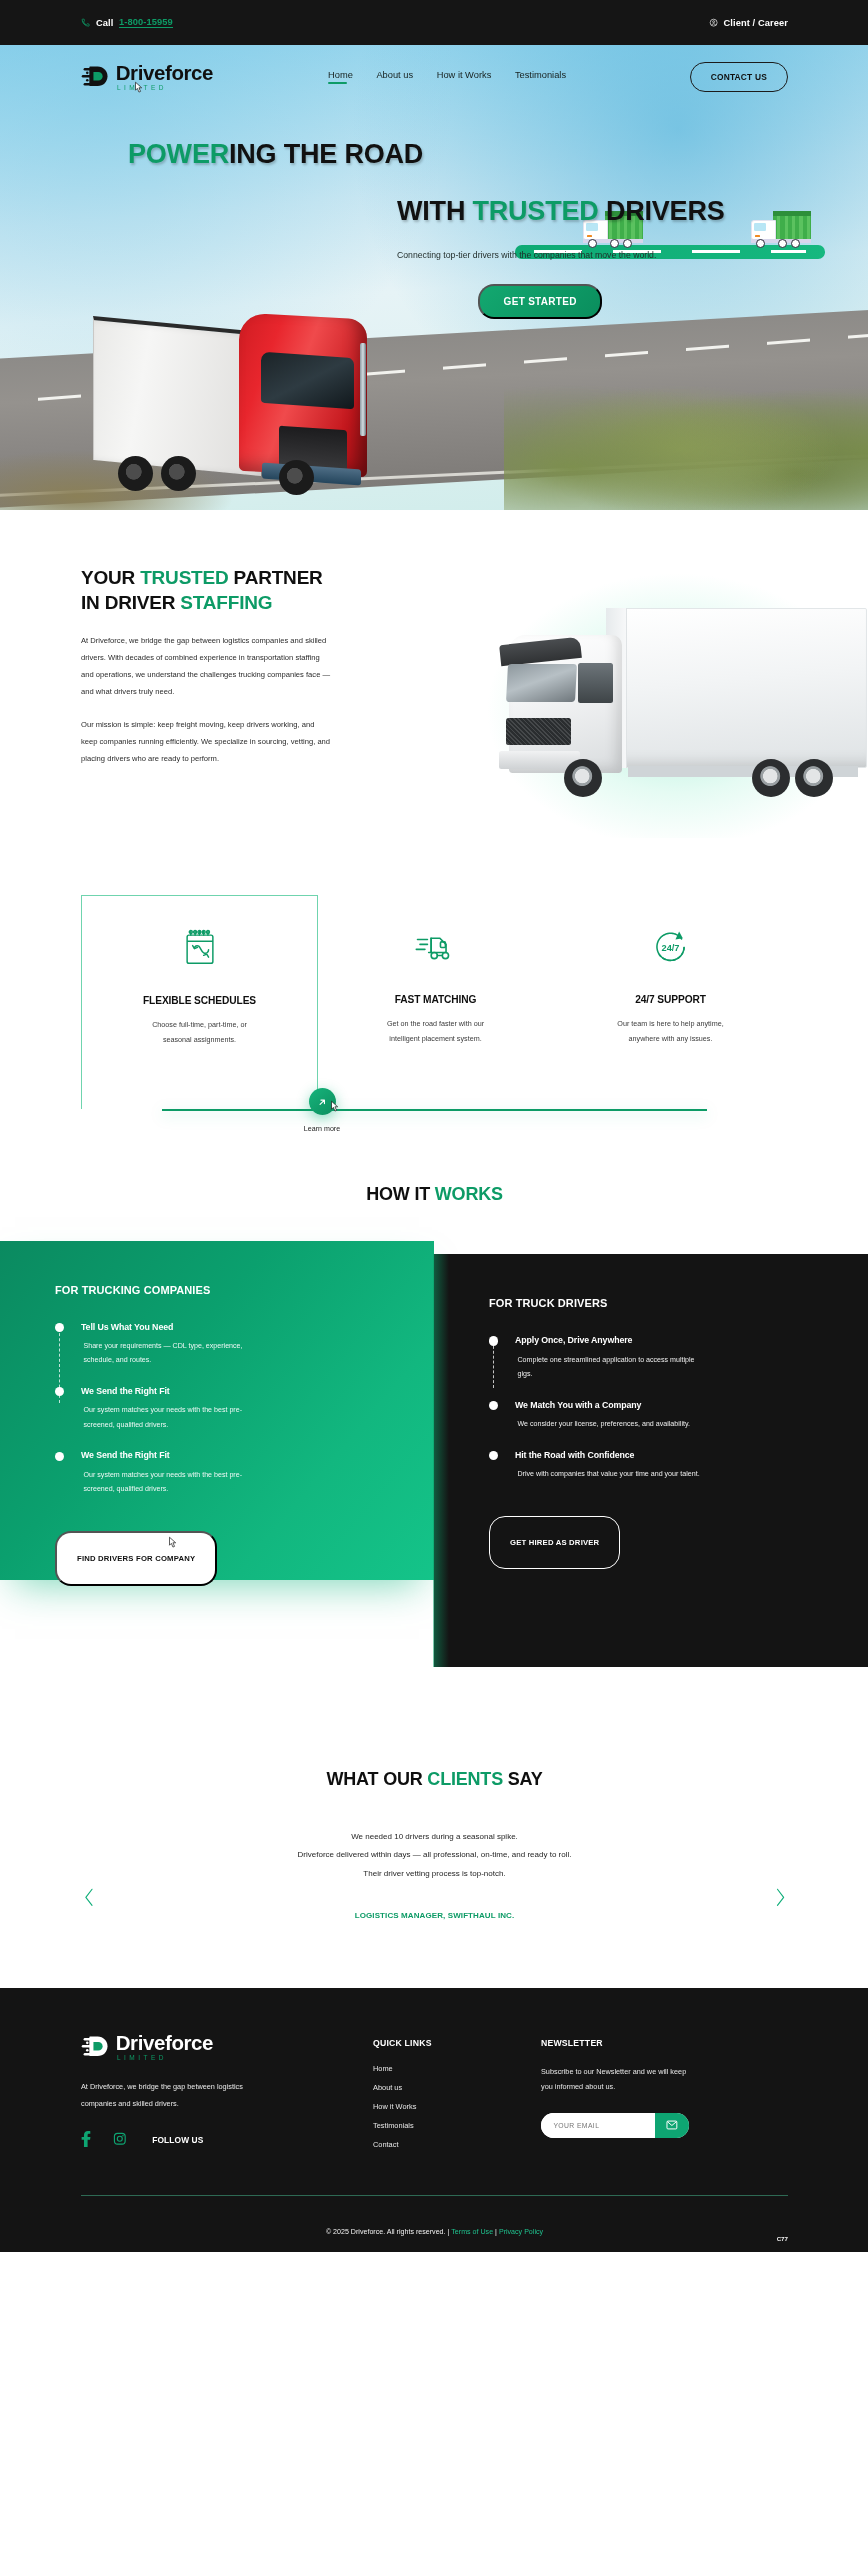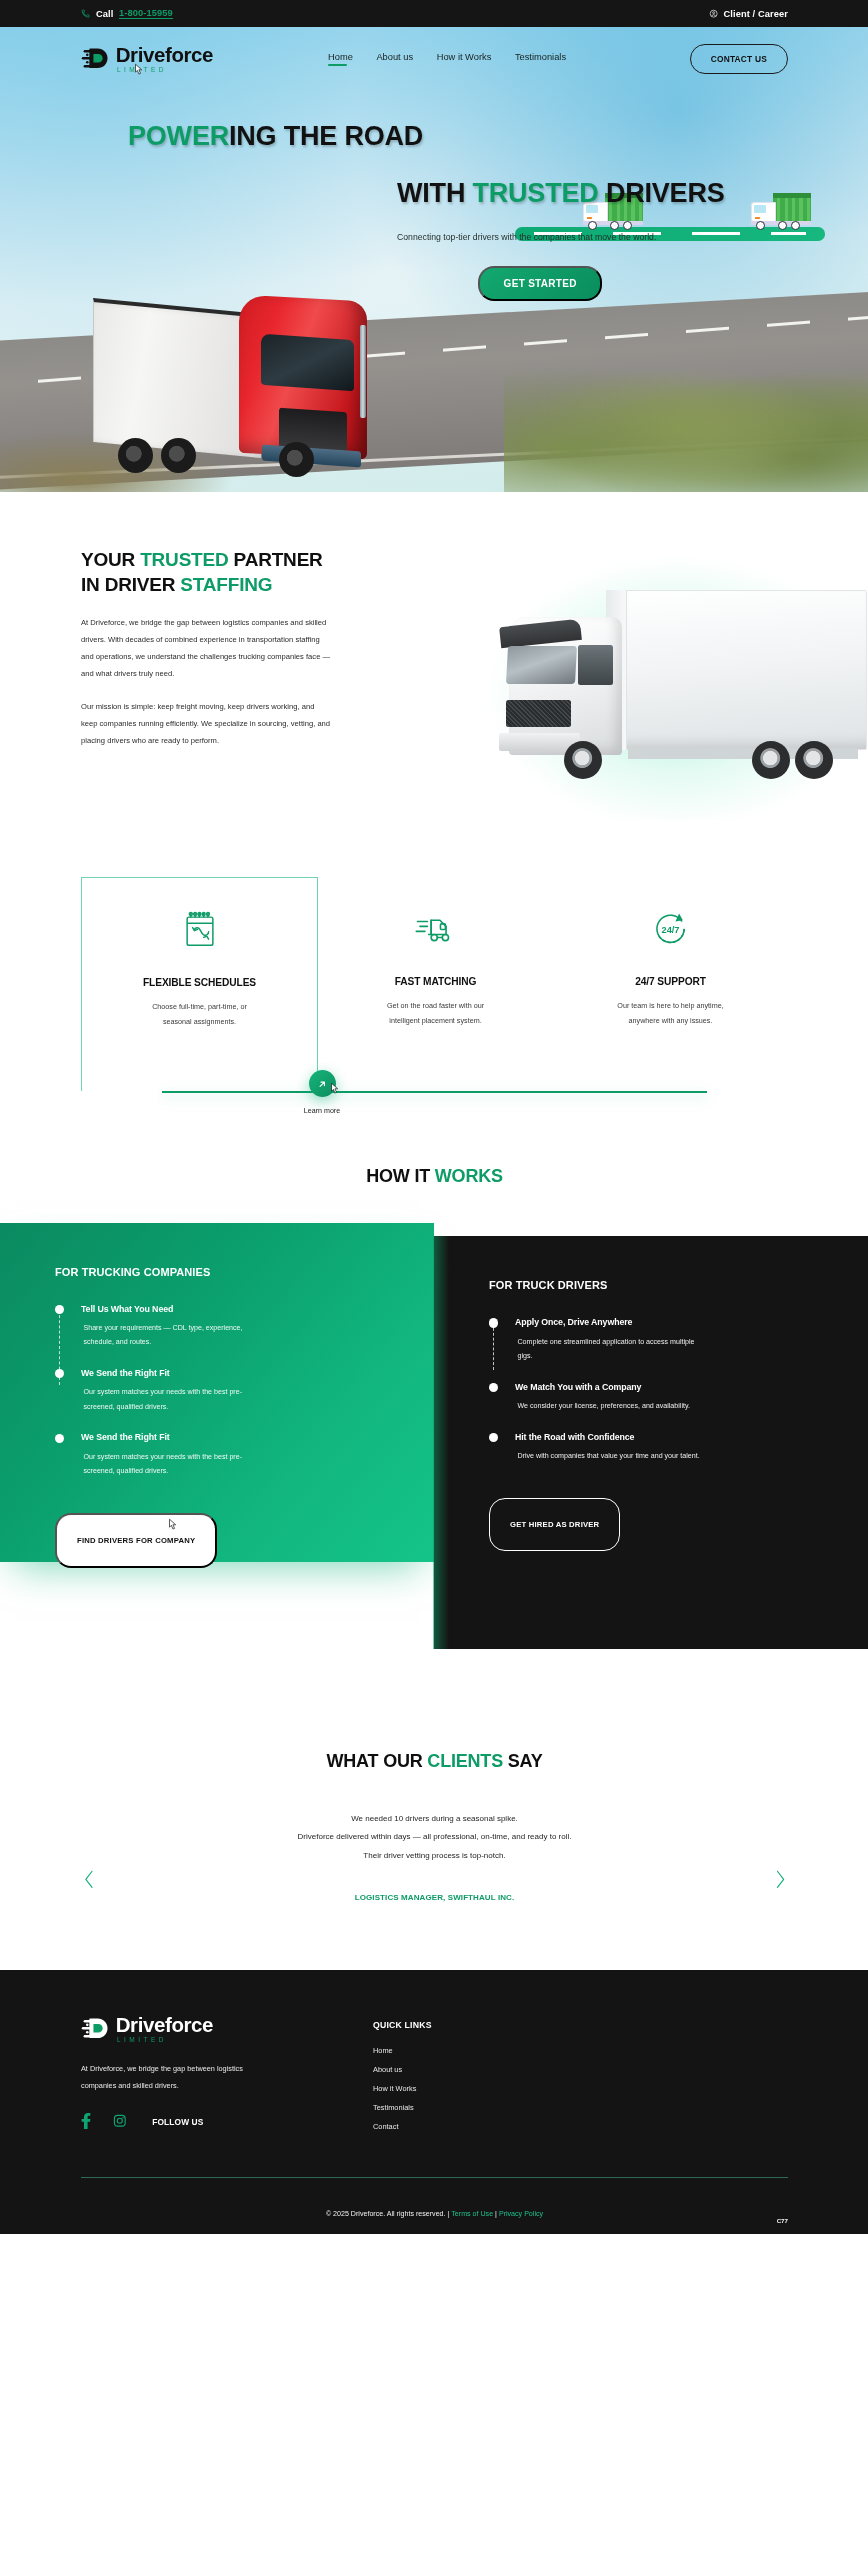--- a/index.html
+++ b/index.html
@@ -6,21 +6,21 @@
   html, body {
     width: 869px;
     background: #ffffff;
     font-family: "Liberation Sans", sans-serif;
     -webkit-font-smoothing: antialiased;
   }
   body { width: 869px; height: 2576px; position: relative; overflow: hidden; }
 
   
   .topbar {
-    height: 27px; background: #151515; color: #ffffff;
+    height: 45px; background: #151515; color: #ffffff;
     display: flex; align-items: center; justify-content: space-between;
     padding: 0 81px;
   }
   .topbar-left, .topbar-right { display: flex; align-items: center; gap: 5.6px; font-size: 9.3px; font-weight: 700; letter-spacing: 0.1px; }
   .phone-num { color: #0d9b66; border-bottom: 1.2px solid #0d9b66; padding-bottom: 0.6px; font-weight: 700; }
   .ico { display: inline-flex; align-items: center; justify-content: center; }
 
   
   .hero {
     position: relative; height: 465px; overflow: hidden;
@@ -627,20 +627,35 @@
 
     <div class="fcol-links">
       <h4>QUICK LINKS</h4>
       <a>Home</a>
       <a>About us</a>
       <a>How it Works</a>
       <a>Testimonials</a>
       <a>Contact</a>
     </div>
 
+    <div class="fcol-news">
+      <h4>NEWSLETTER</h4>
+      <p class="news-desc">Subscribe to our Newsletter and we will keep you informed about us.</p>
+      <form class="news-form">
+        <input type="text" placeholder="YOUR EMAIL" style="">
+        <button type="submit">
+          <span>
+            <svg width="11.8" height="10" viewBox="0 0 24 20" fill="none" stroke="#ffffff" stroke-width="2" stroke-linejoin="round">
+              <rect x="2" y="2" width="20" height="16" rx="2"></rect>
+                <path d="M2.8 3.2L12 11l9.2-7.8"></path>
+            </svg>
+          </span>
+        </button>
+      </form>
+    </div>
   </div>
 
   <div class="footer-rule"></div>
 
   <div class="footer-bottom">
     <span>© 2025 Driveforce. All rights reserved. |</span>&nbsp;
     <a>Terms of Use</a>&nbsp;
     <span>|</span>&nbsp;
     <a>Privacy Policy</a>
     <span class="corner-mark">C77</span>

